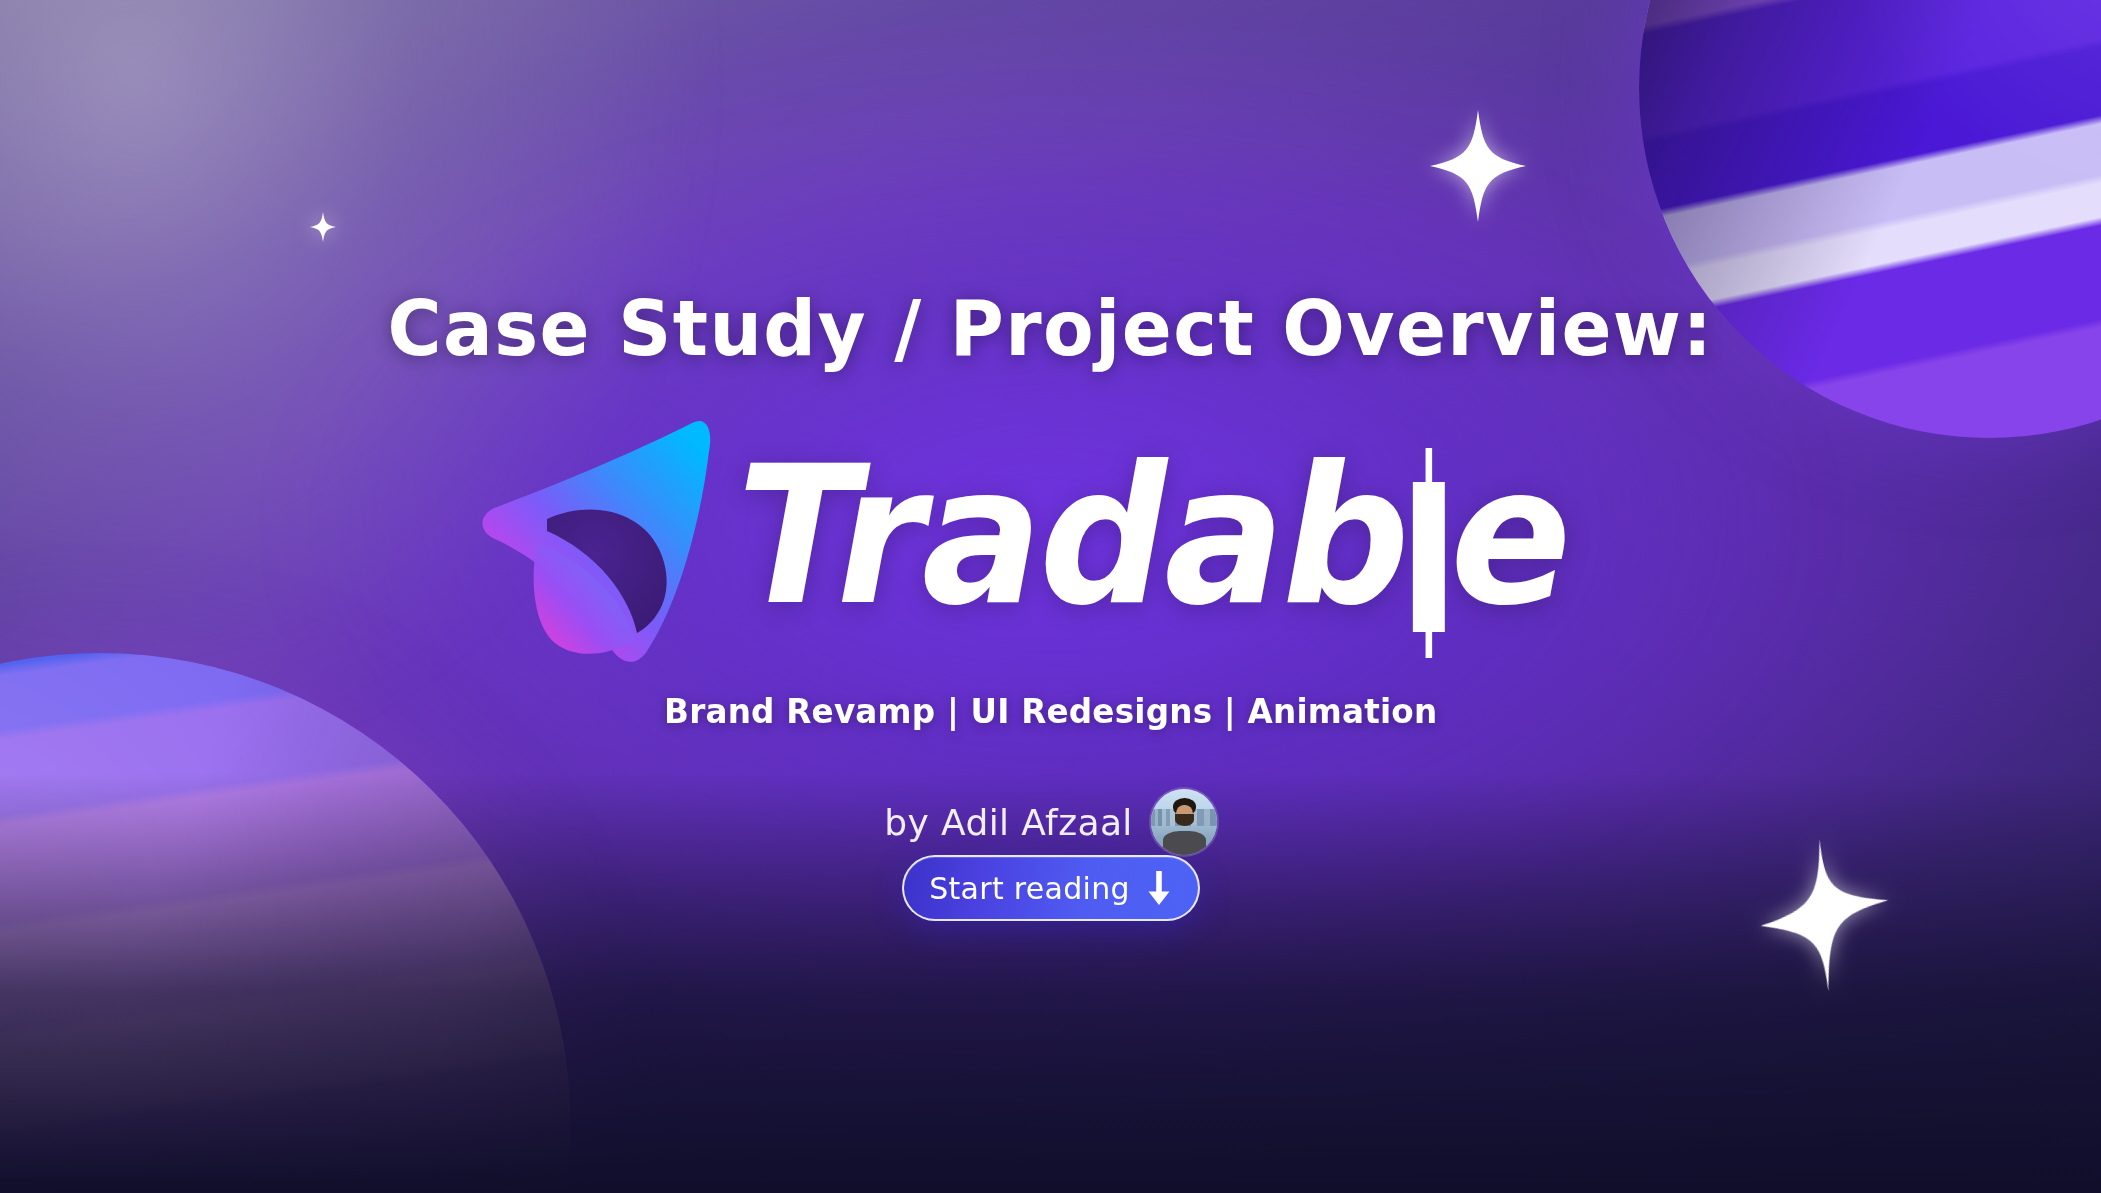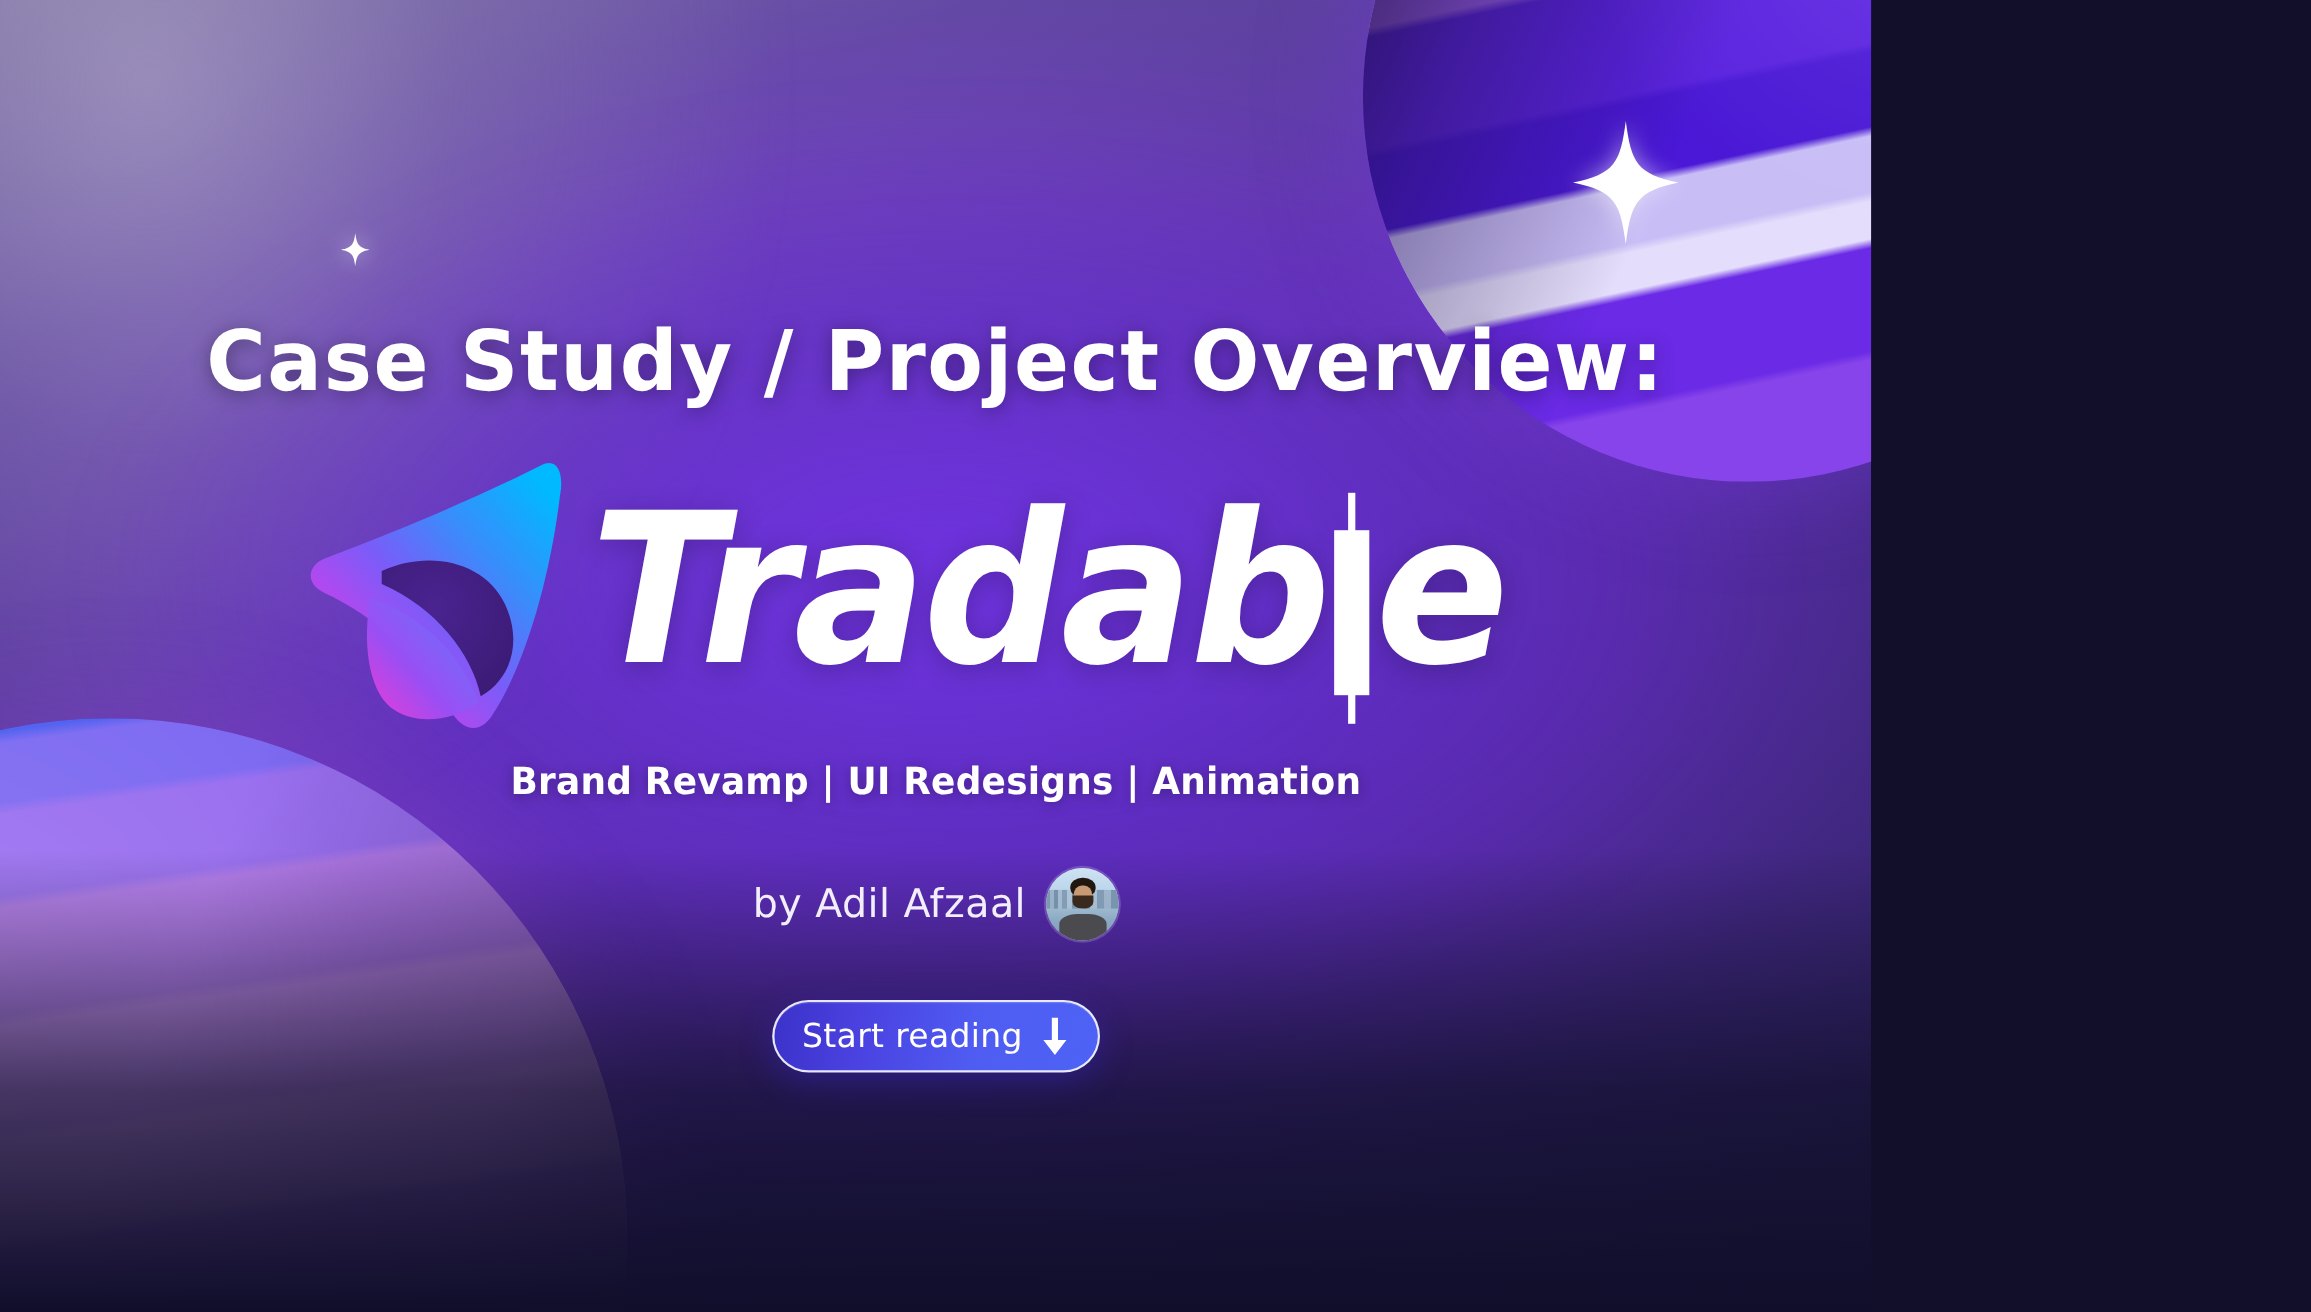--- a/index.html
+++ b/index.html
@@ -7,21 +7,21 @@
 
   html, body {
     width:2101px; height:1193px;
     overflow:hidden;
     background:#120f2b;
     font-family:"Liberation Sans", sans-serif;
   }
 
   .stage {
     position:relative;
-    width:1701px; height:1193px;
+    width:2101px; height:1193px;
     overflow:hidden;
     isolation:isolate;
   }
 
   
   .bg-base {
     position:absolute; inset:0;
     background:
       radial-gradient(ellipse 70% 60% at 50% 46%, #5324c4 0%, #4a1ea8 28%, #3a1580 52%, #241250 74%, #15102f 100%),
       linear-gradient(160deg, #6e648e 0%, #4b3a7e 18%, #3a2470 38%, #2a1a58 60%, #16122f 100%);
@@ -265,21 +265,21 @@
     border-radius:0 0 54% 54%;
     background:#3a2a1e;
   }
   .avatar .av-body {
     position:absolute; left:18%; bottom:0;
     width:66%; height:36%;
     border-radius:38% 38% 0 0;
     background:#4b4a4e;
   }
 
-  .cta-wrap { margin-top:54px; }
+  .cta-wrap { }
   .cta {
     display:flex;
     align-items:center;
     justify-content:center;
     gap:16px;
     width:298px; height:66px;
     border-radius:999px;
     border:2px solid rgba(245,245,255,0.92);
     background:linear-gradient(100deg, #3b32c9 0%, #4a41e0 26%, #4f5cf2 62%, #4d63f5 100%);
     box-shadow:0 8px 30px rgba(50,40,190,0.45), inset 0 1px 0 rgba(255,255,255,0.18);

